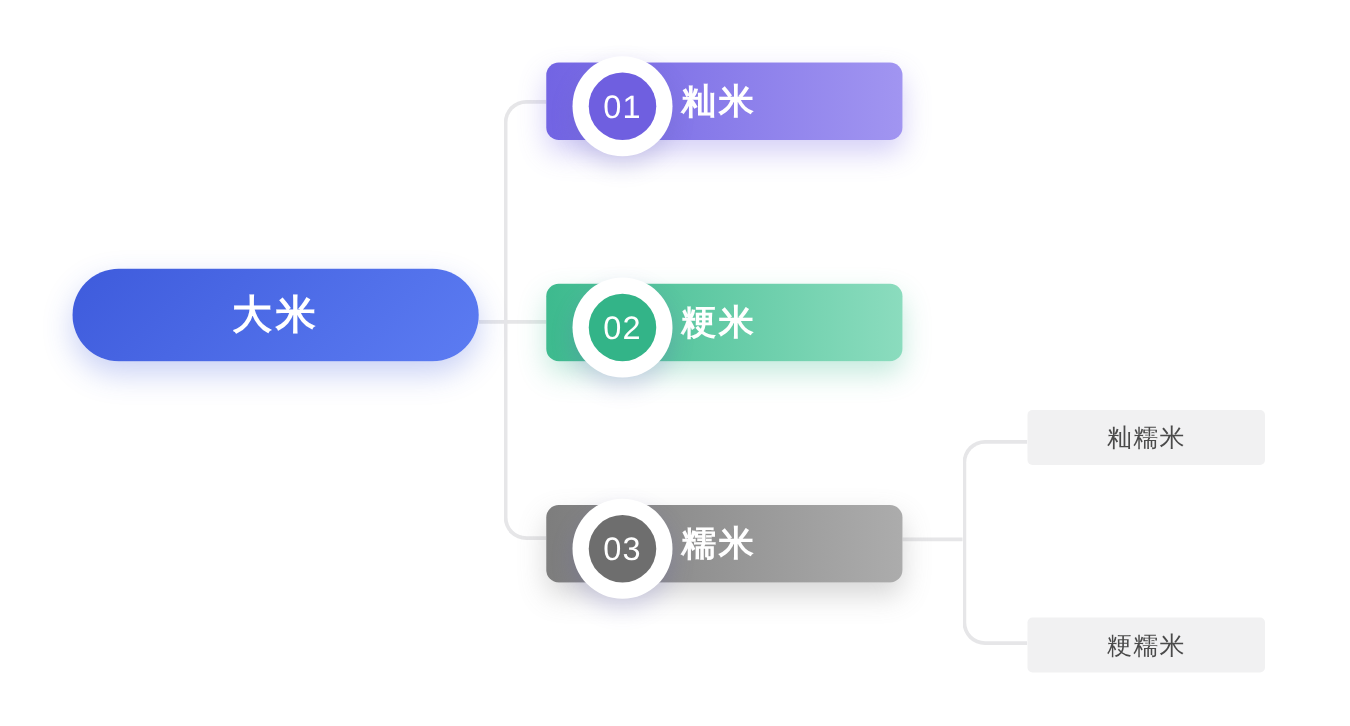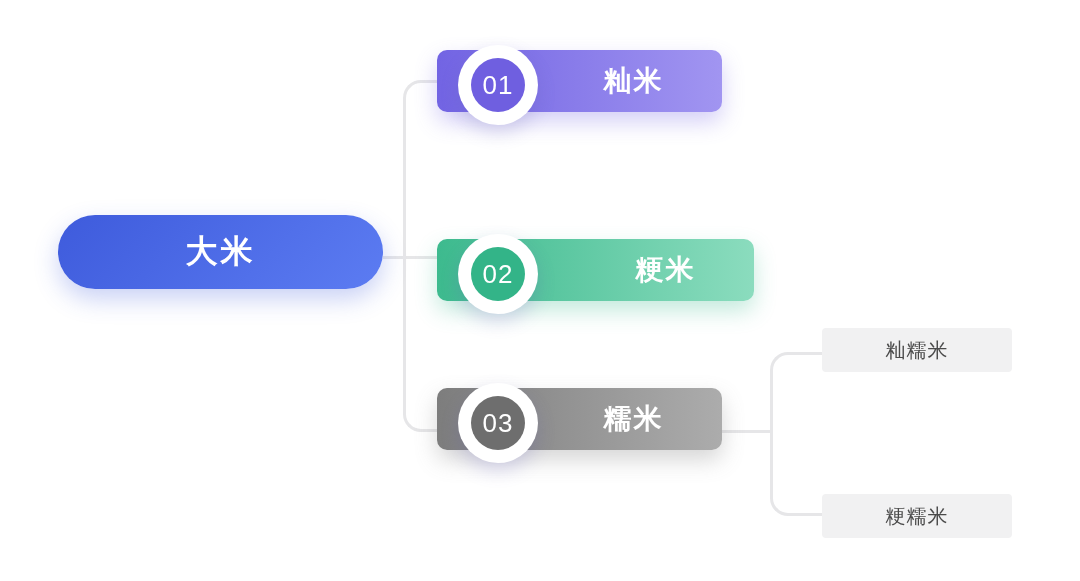--- a/index.html
+++ b/index.html
@@ -27,25 +27,25 @@
     background:linear-gradient(135deg,#3e5bdc 0%,#5c7cf2 100%);
     box-shadow:0 10px 24px rgba(62,91,220,.28);
     display:flex;align-items:center;justify-content:center;
     color:#ffffff;font-size:32px;font-weight:bold;letter-spacing:3px;
   }
 
   
   .bar{
     position:absolute;left:437px;width:285px;height:62px;border-radius:10px;
     display:flex;align-items:center;
-    color:#ffffff;font-size:28px;font-weight:bold;letter-spacing:2px;justify-content:center;
+    color:#ffffff;font-size:28px;font-weight:bold;letter-spacing:2px;
   }
   .bar-1{top:50px;background:linear-gradient(to right,#7264e3,#a195f1);box-shadow:0 10px 22px rgba(113,97,227,.30);}
-  .bar-2{top:239px;background:linear-gradient(to right,#3dba8e,#8bdcbe);box-shadow:0 10px 22px rgba(61,186,142,.30);padding-left:32px;}
-  .bar-3{top:388px;background:linear-gradient(to right,#7d7d7d,#acacac);box-shadow:0 10px 22px rgba(120,120,120,.30);}
+  .bar-2{top:227px;background:linear-gradient(to right,#3dba8e,#8bdcbe);box-shadow:0 10px 22px rgba(61,186,142,.30);}
+  .bar-3{top:404px;background:linear-gradient(to right,#7d7d7d,#acacac);box-shadow:0 10px 22px rgba(120,120,120,.30);}
 
   .bar-label{margin-left:108px;}
 
   
   .badge{
     position:absolute;left:21px;top:-5px;width:80px;height:80px;border-radius:50%;
     background:#ffffff;box-shadow:0 8px 18px rgba(100,95,180,.22);
     display:flex;align-items:center;justify-content:center;
   }
   .badge-inner{

